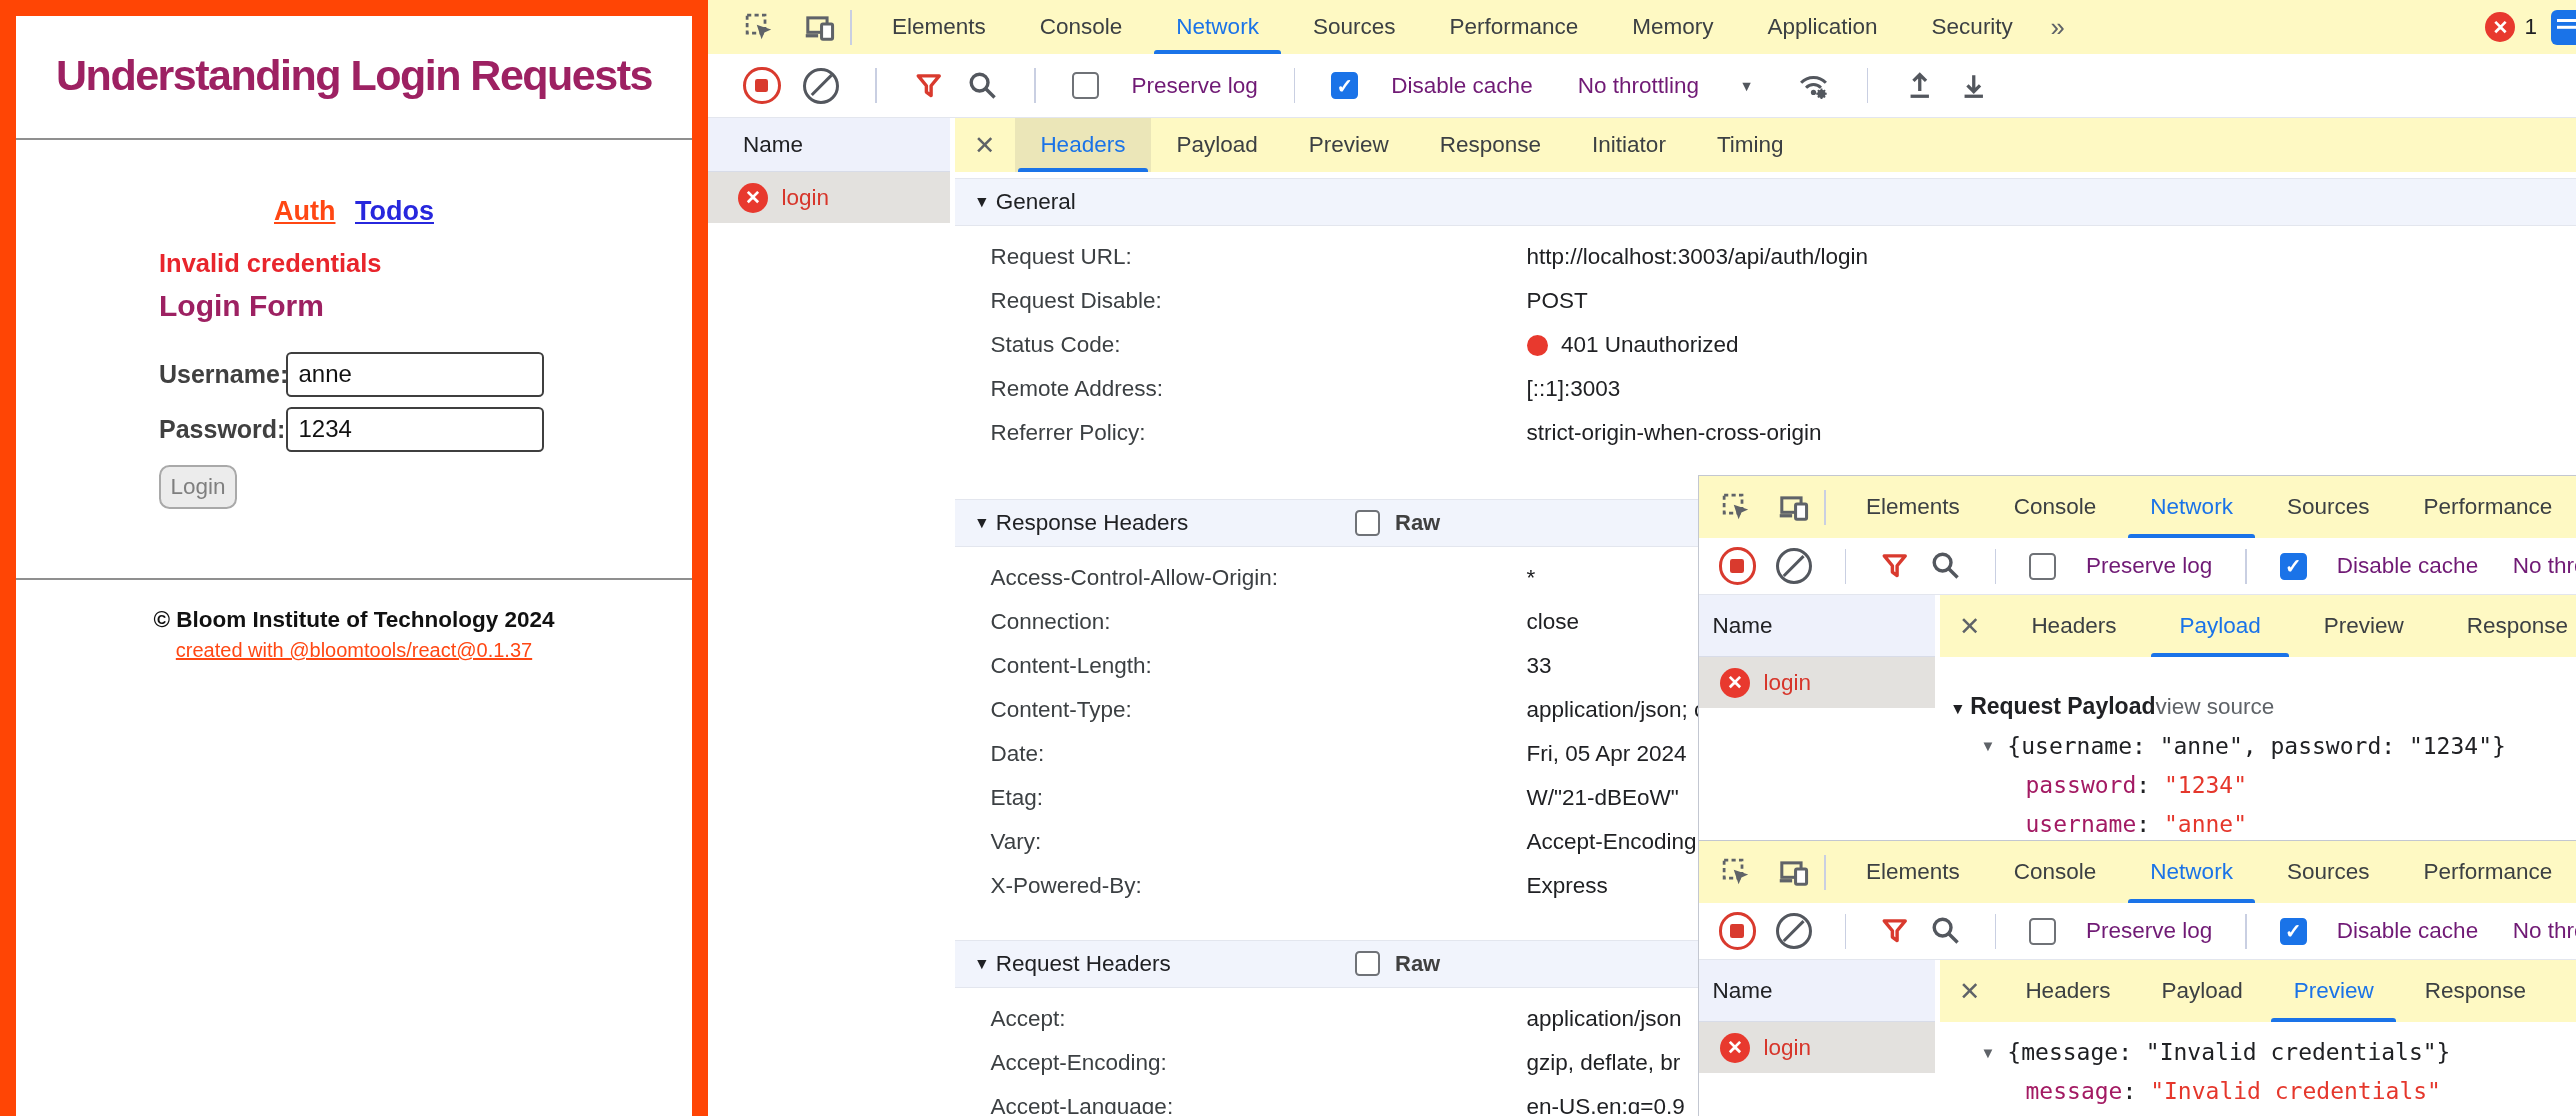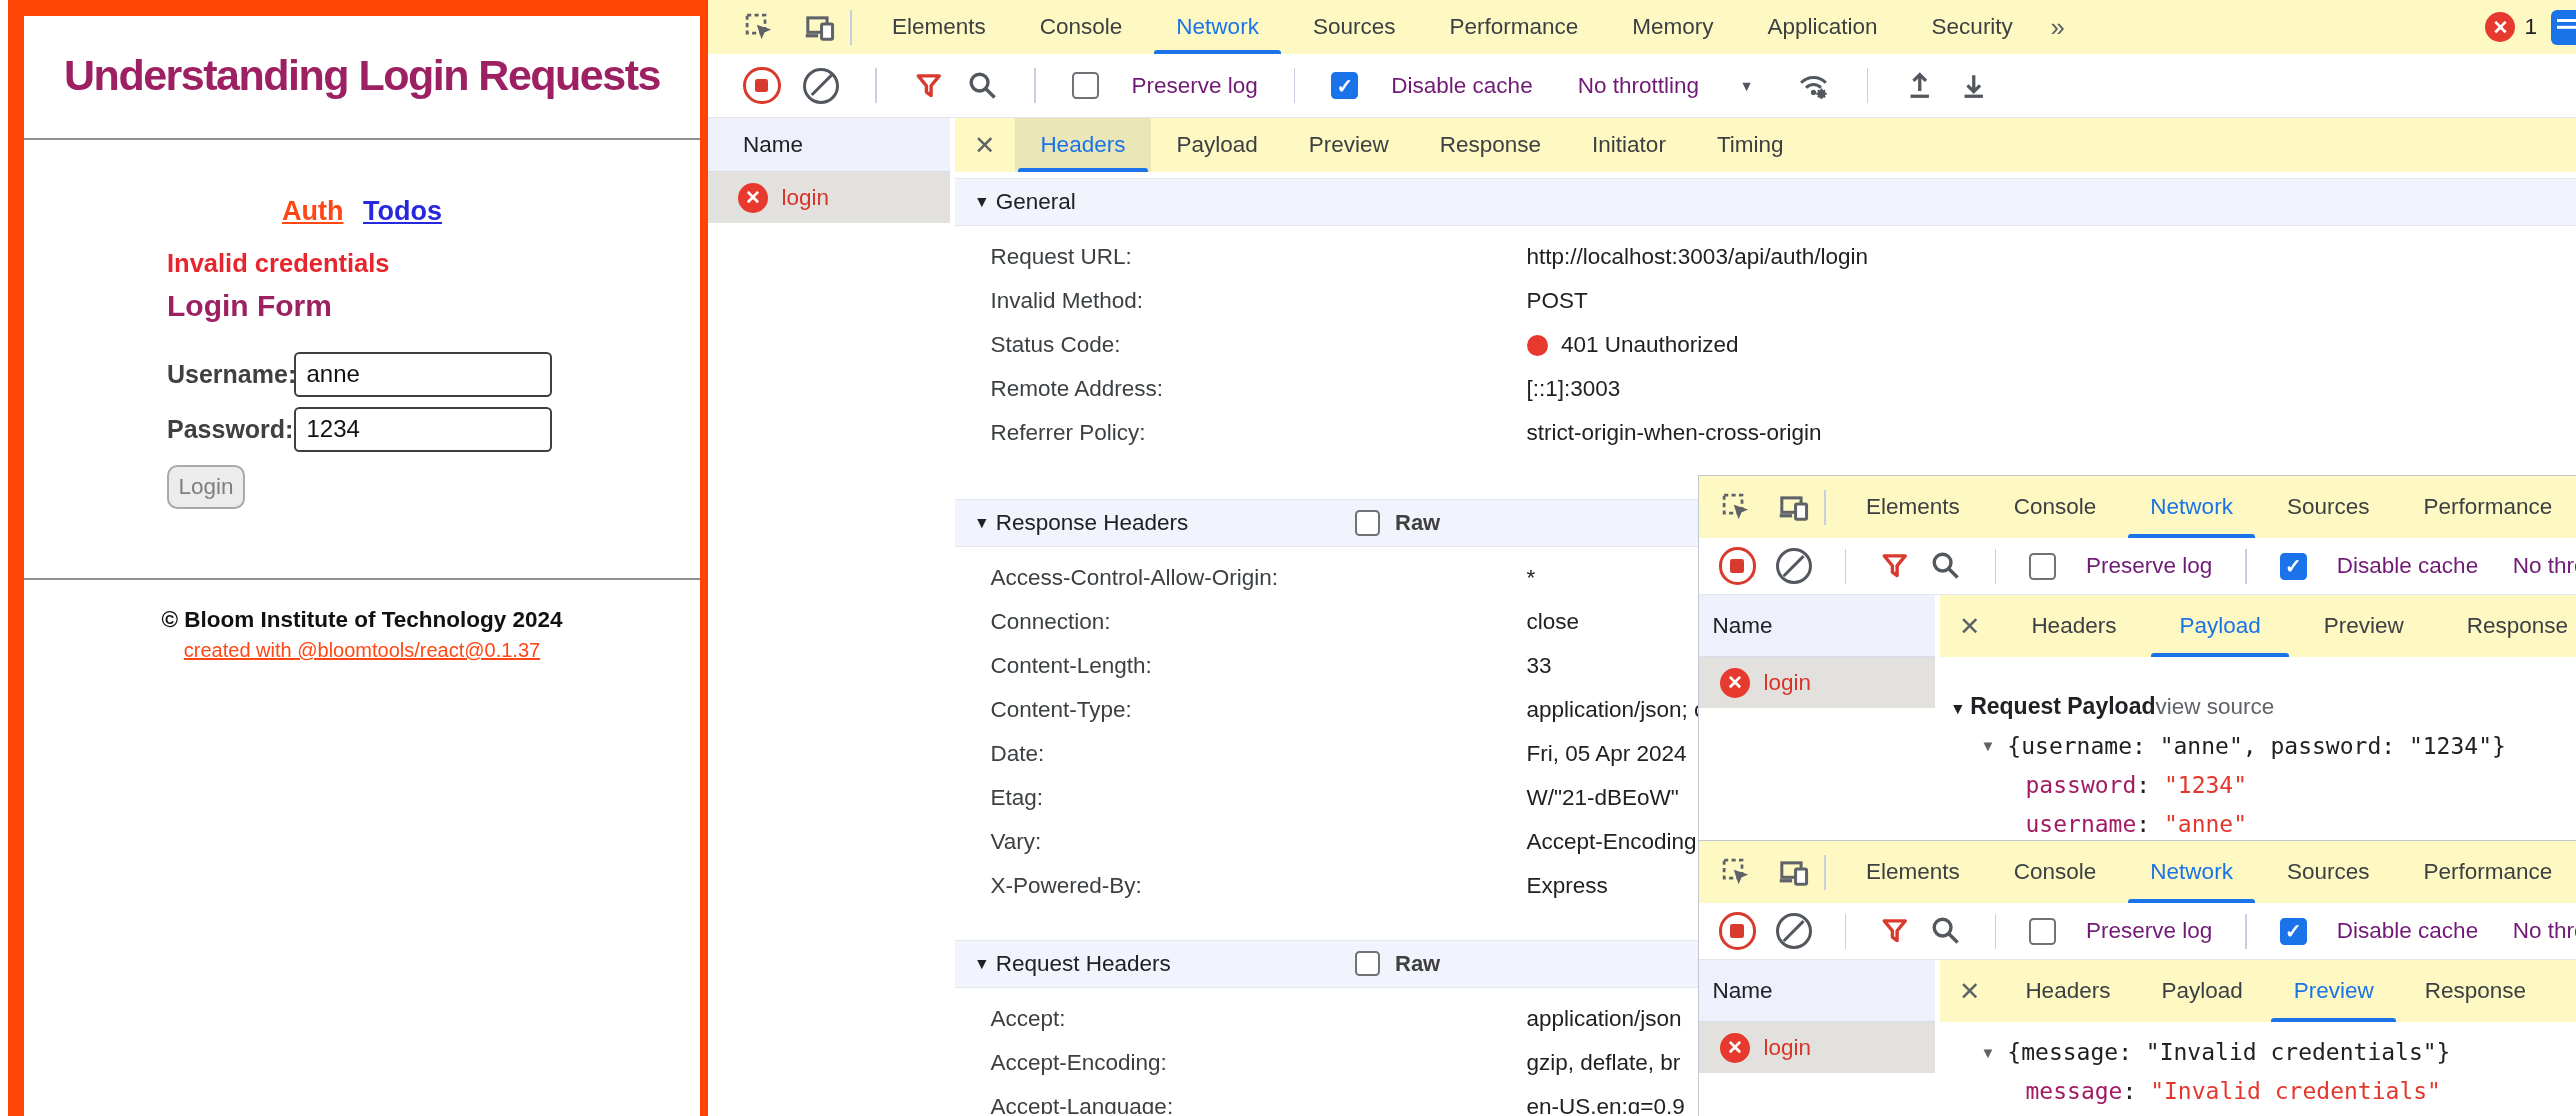--- a/index.html
+++ b/index.html
@@ -1,21 +1,21 @@
 <!DOCTYPE html>
 <html style="font-size:12px"><head>
 <meta charset="utf-8">
 <style>
   html,body{margin:0;padding:0;background:#fff;}
   .screen{position:relative;width:2576px;height:1116px;overflow:hidden;background:#fff;
           font-family:"Liberation Sans",sans-serif;color:#202124;}
   .mono{font-family:"DejaVu Sans Mono",monospace;}
 
   
-  .page{position:absolute;left:8px;top:0;width:708px;height:1116px;box-sizing:border-box;
+  .page{position:absolute;left:0;top:0;width:708px;height:1116px;box-sizing:border-box;
         background:#fff;border-top:16.5px solid #ff4505;border-left:16.5px solid #ff4505;border-right:16.5px solid #ff4505;}
   .page-inner{position:relative;width:100%;height:100%;}
   .pg-title{position:absolute;top:34px;left:0;right:0;text-align:center;font-size:43px;line-height:50px;
             font-weight:bold;color:#9d2162;letter-spacing:-1.5px;}
   .pg-hr{position:absolute;left:0;right:0;border-top:2.3px solid #8f8f8f;}
   .hr1{top:122px;} .hr2{top:562px;}
   .pg-nav{position:absolute;top:180px;left:0;right:0;text-align:center;font-size:27px;font-weight:bold;}
   .pg-nav a{text-decoration:underline;margin:12px 6px;cursor:pointer;}
   .lnk-auth{color:#ff4713;} .lnk-todos{color:#2727dd;}
   .pg-err{position:absolute;top:233px;left:143px;font-size:25.5px;font-weight:600;color:#e8252c;}
@@ -245,21 +245,21 @@
         <div class="secbar">
           <span class="tri">▼</span>
           <span>General</span>
         </div>
         <div class="rows">
           <div class="kv">
               <span class="k">Request URL:</span>
               <span class="v">http://localhost:3003/api/auth/login</span>
             </div>
           <div class="kv">
-              <span class="k">Invalid Method:</span>
+              <span class="k">Request Disable:</span>
               <span class="v">POST</span>
             </div>
           <div class="kv">
               <span class="k">Status Code:</span>
               <span class="v">
                 <span class="dot"></span>
                 <span>401 Unauthorized</span>
               </span>
             </div>
           <div class="kv">

